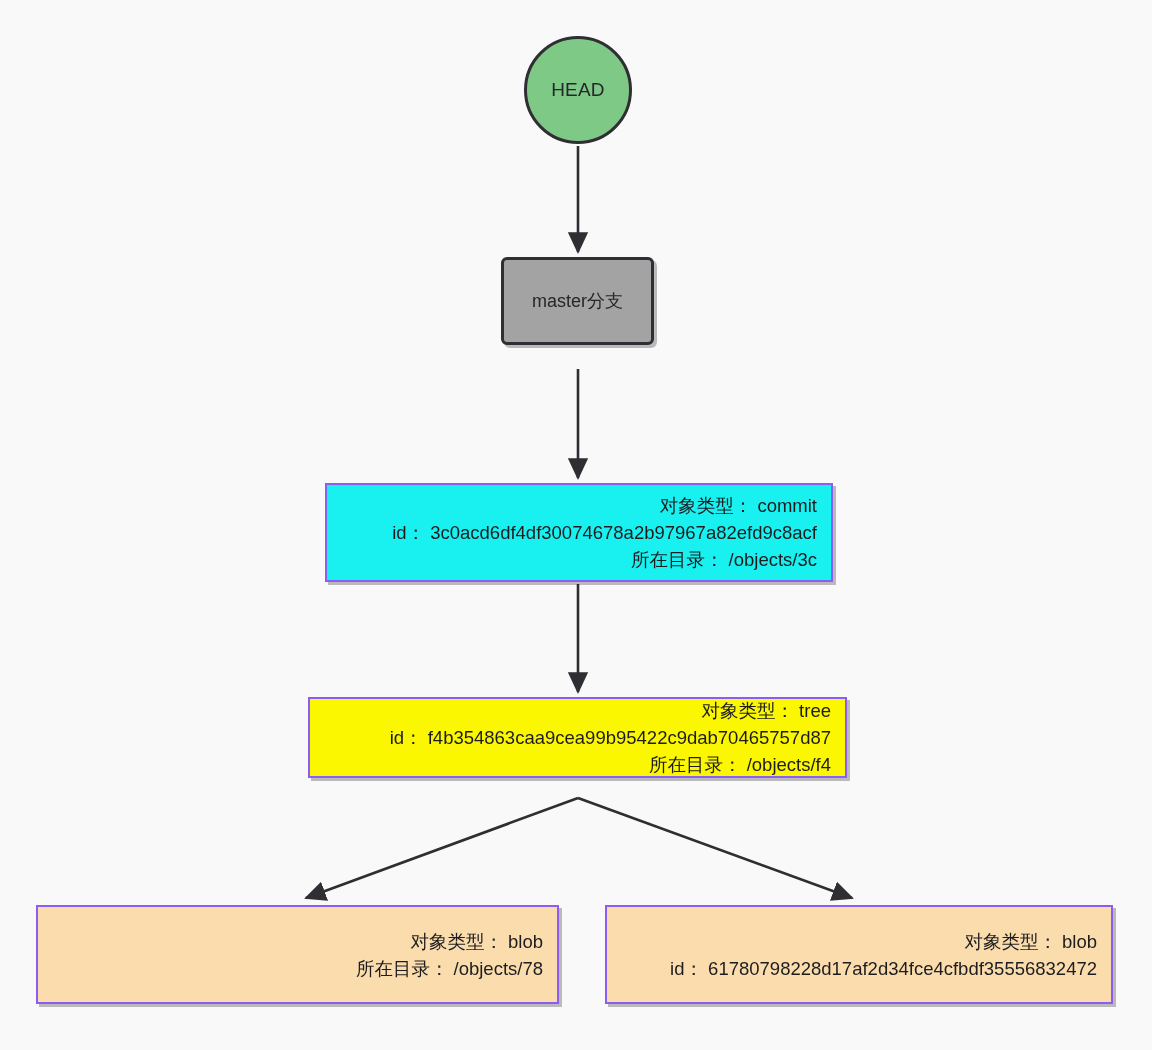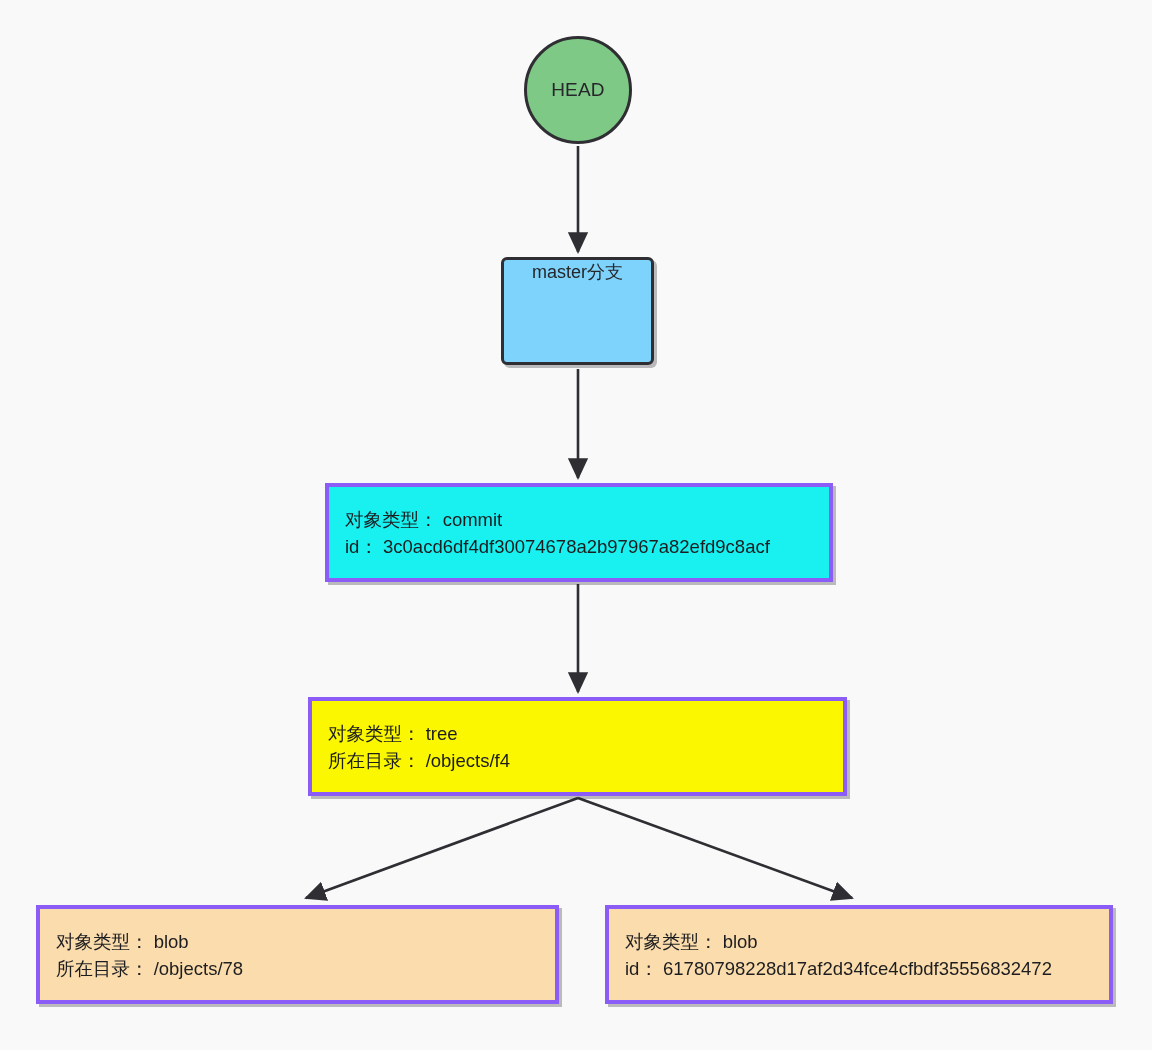--- a/index.html
+++ b/index.html
@@ -23,22 +23,23 @@
     position: absolute;
     left: 0;
     top: 0;
     width: 1152px;
     height: 1050px;
   }
 
   .node {
     position: absolute;
     box-sizing: border-box;
-    border: 4px solid #8b5cf6;
+    border: 2px solid #8b5cf6;
     box-shadow: 3px 3px 0 rgba(40,40,45,0.30);
+    align-items: flex-end;
   }
 
   
   .node-head {
     left: 524px;
     top: 36px;
     width: 108px;
     height: 108px;
     border-radius: 50%;
     background: #7fc987;
@@ -52,27 +53,27 @@
     font-size: 19px;
     color: #26262b;
     letter-spacing: 0.2px;
   }
 
   
   .node-branch {
     left: 501px;
     top: 257px;
     width: 153px;
-    height: 108px;
-    background: #7dd3fc;
+    height: 88px;
+    background: #a3a3a3;
     border: 3px solid #2e2e33;
     border-radius: 6px;
     box-shadow: 3px 3px 0 rgba(40,40,45,0.30);
     display: flex;
-    align-items: flex-start;
+    align-items: center;
     justify-content: center;
   }
   .node-branch .label {
     font-size: 18px;
     color: #26262b;
   }
 
   
   .node-box {
     padding: 10px 14px 10px 16px;
@@ -91,21 +92,21 @@
     left: 325px;
     top: 483px;
     width: 508px;
     height: 99px;
     background: #19f0f0;
   }
   .node-tree {
     left: 308px;
     top: 697px;
     width: 539px;
-    height: 99px;
+    height: 81px;
     background: #fbf700;
   }
   .node-blob-left {
     left: 36px;
     top: 905px;
     width: 523px;
     height: 99px;
     background: #fbdcac;
   }
   .node-blob-right {
@@ -143,24 +144,26 @@
     <span class="label">HEAD</span>
   </div>
 
   <div class="node node-branch">
     <span class="label">master分支</span>
   </div>
 
   <div class="node node-box node-commit">
     <span class="line">对象类型： commit</span>
     <span class="line">id： 3c0acd6df4df30074678a2b97967a82efd9c8acf</span>
+    <span class="line">所在目录： /objects/3c</span>
   </div>
 
   <div class="node node-box node-tree">
     <span class="line">对象类型： tree</span>
+    <span class="line">id： f4b354863caa9cea99b95422c9dab70465757d87</span>
     <span class="line">所在目录： /objects/f4</span>
   </div>
 
   <div class="node node-box node-blob-left">
     <span class="line">对象类型： blob</span>
     <span class="line">所在目录： /objects/78</span>
   </div>
 
   <div class="node node-box node-blob-right">
     <span class="line">对象类型： blob</span>

